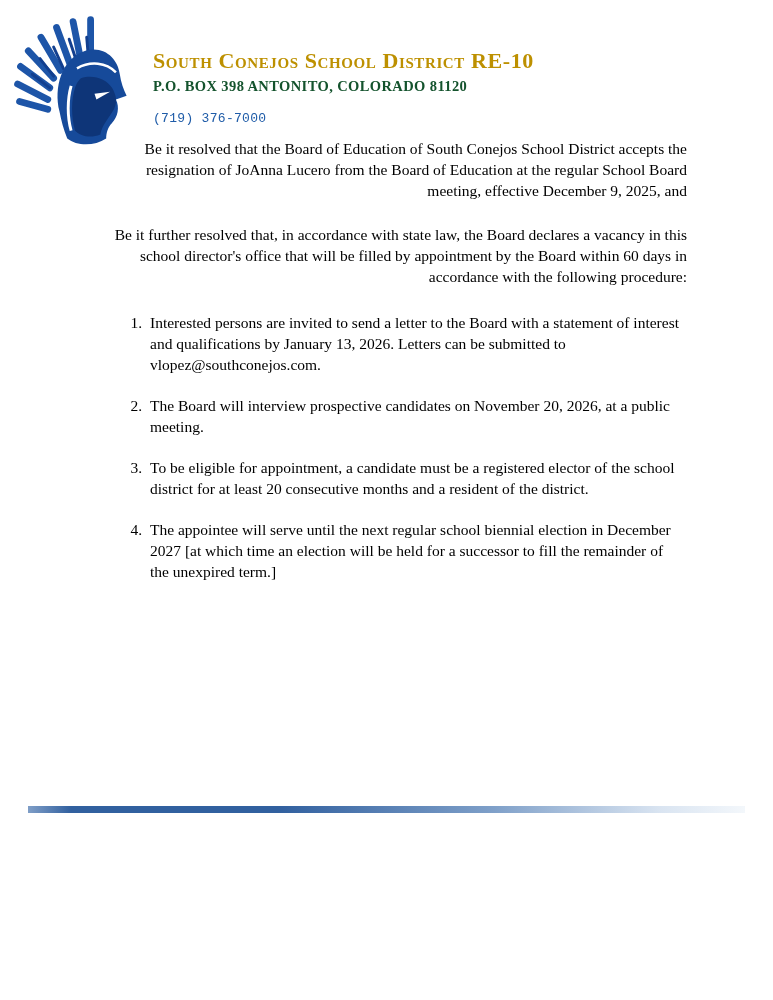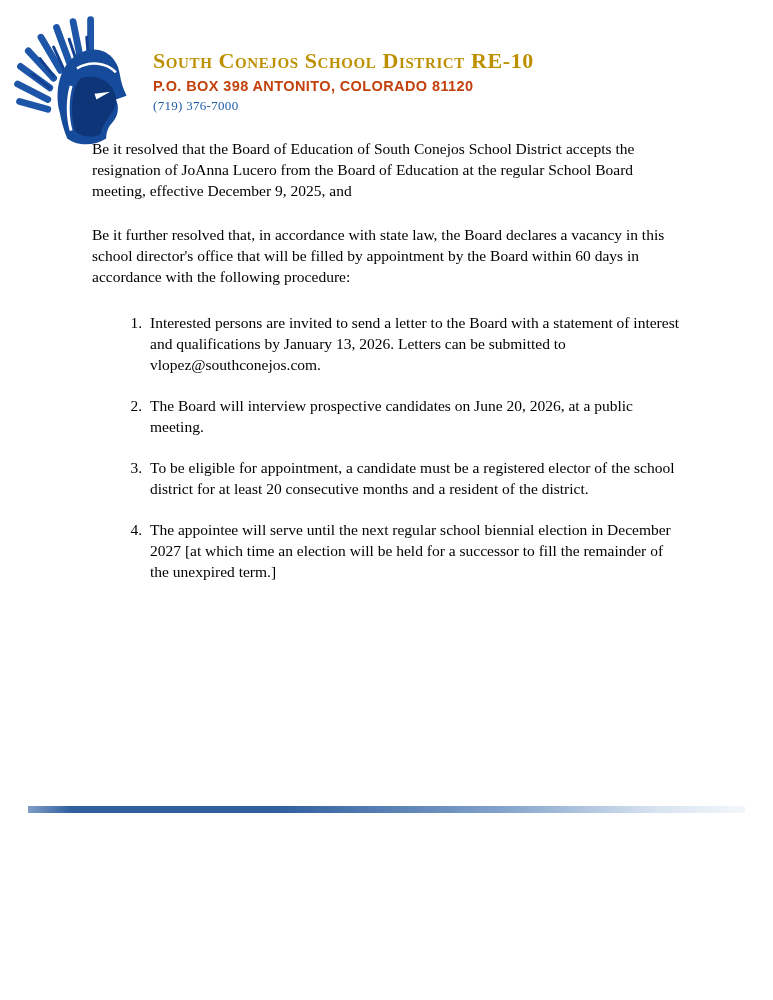--- a/index.html
+++ b/index.html
@@ -41,30 +41,30 @@
     font-family: "Liberation Serif", serif;
     font-variant: small-caps;
     font-weight: 600;
     font-size: 22px;
     letter-spacing: 0.6px;
     color: #BD9000;
     white-space: nowrap;
   }
   .district-address {
     margin-top: 4px;
-    font-family: Liberation Sans, sans-serif;
+    font-family: Liberation Serif, serif;
     font-weight: bold;
     font-size: 14.5px;
     letter-spacing: 0.4px;
-    color: #c2410c;
+    color: #14532d;
     white-space: nowrap;
   }
   .district-phone {
-    margin-top: 4px;
-    font-family: Liberation Serif, serif;
+    margin-top: 16px;
+    font-family: Liberation Mono, monospace;
     font-size: 13px;
     letter-spacing: 0.3px;
     color: #1F5CA8;
   }
 
   
   .doc {
     position: absolute;
     top: 138px;
     left: 92px;
@@ -73,21 +73,21 @@
   .doc-title {
     text-align: center;
     font-weight: bold;
     font-size: 15.5px;
     margin: 0 0 40px 0;
   }
   .doc p.para {
     font-size: 15.5px;
     line-height: 21px;
     margin: 0 0 23px 0;
-    text-align: left;
+    text-align: right;
   }
   .doc p.para.second {
     margin-bottom: 25px;
   }
   ol.proc-list {
     margin: 8px;
     padding-left: 46px;
     font-size: 15.5px;
     line-height: 21px;
   }
@@ -170,21 +170,21 @@
 
   <div class="doc">
 
 
     <p class="para">Be it resolved that the Board of Education of South Conejos School District accepts the resignation of JoAnna Lucero from the Board of Education at the regular School Board meeting, effective December 9, 2025, and</p>
 
     <p class="para second">Be it further resolved that, in accordance with state law, the Board declares a vacancy in this school director's office that will be filled by appointment by the Board within 60 days in accordance with the following procedure:</p>
 
     <ol class="proc-list">
       <li>Interested persons are invited to send a letter to the Board with a statement of interest and qualifications by January 13, 2026. Letters can be submitted to vlopez@southconejos.com.</li>
-      <li>The Board will interview prospective candidates on June 20, 2026, at a public meeting.</li>
+      <li>The Board will interview prospective candidates on November 20, 2026, at a public meeting.</li>
       <li>To be eligible for appointment, a candidate must be a registered elector of the school district for at least 20 consecutive months and a resident of the district.</li>
       <li>The appointee will serve until the next regular school biennial election in December 2027 [at which time an election will be held for a successor to fill the remainder of the unexpired term.]</li>
     </ol>
   </div>
 
   <div class="accent-bar"></div>
 
 </div>
 
 </body></html>

